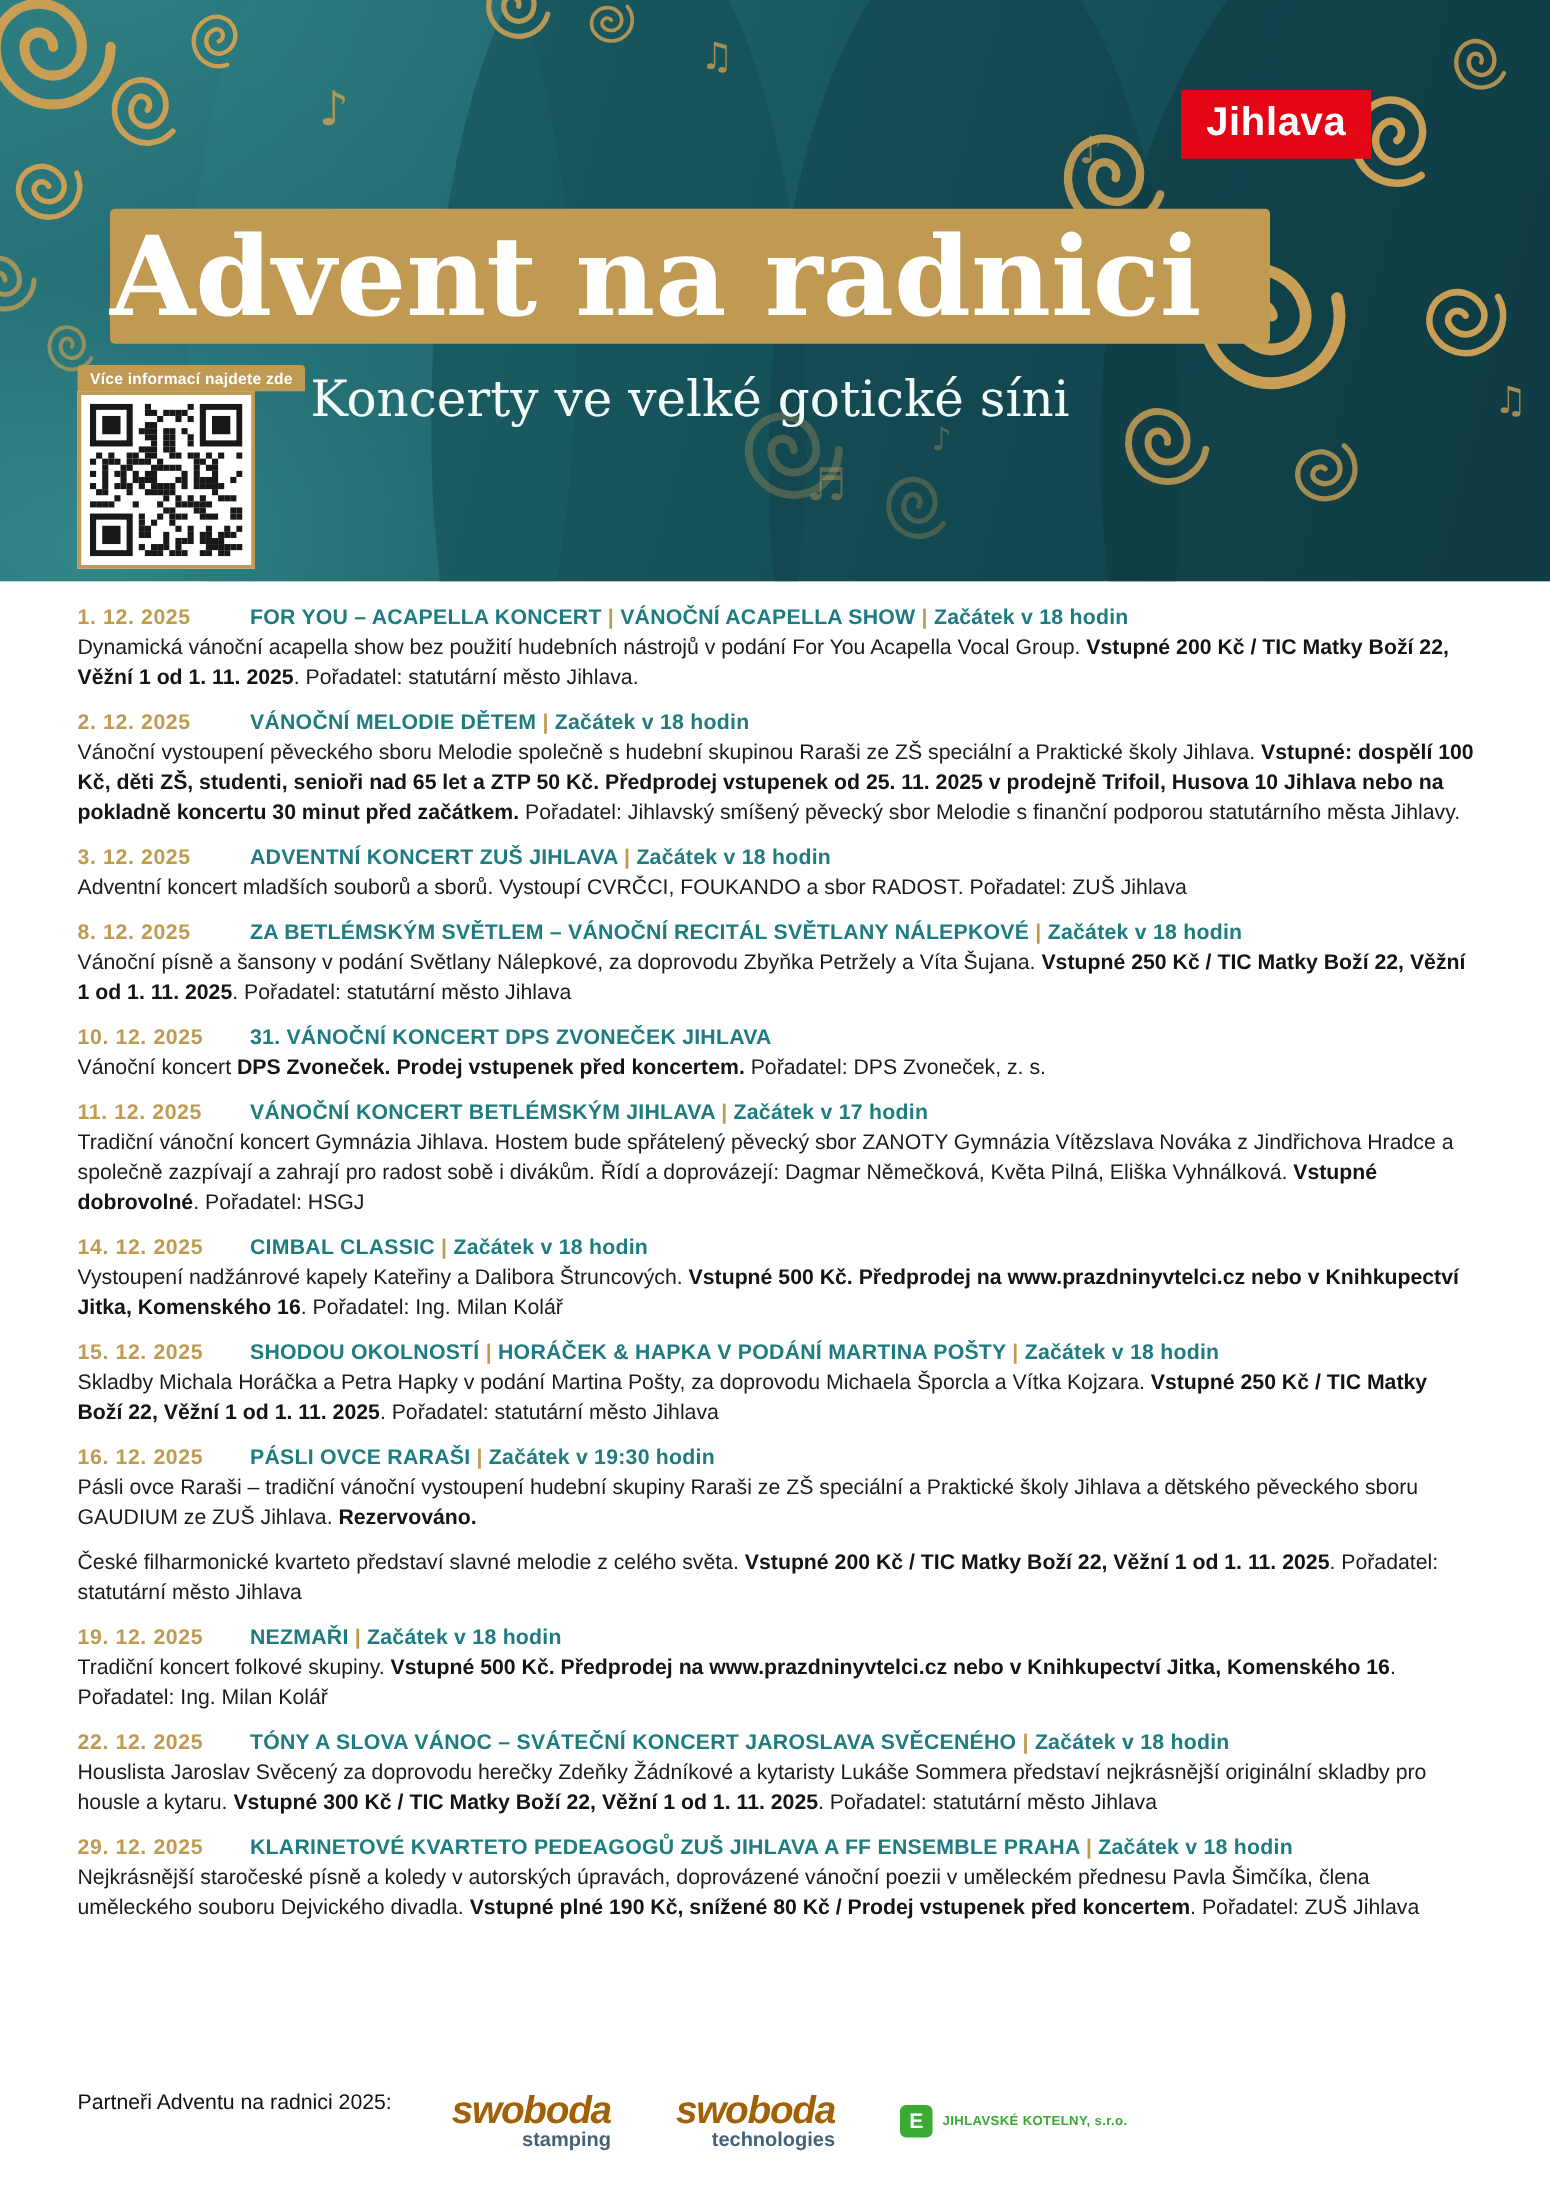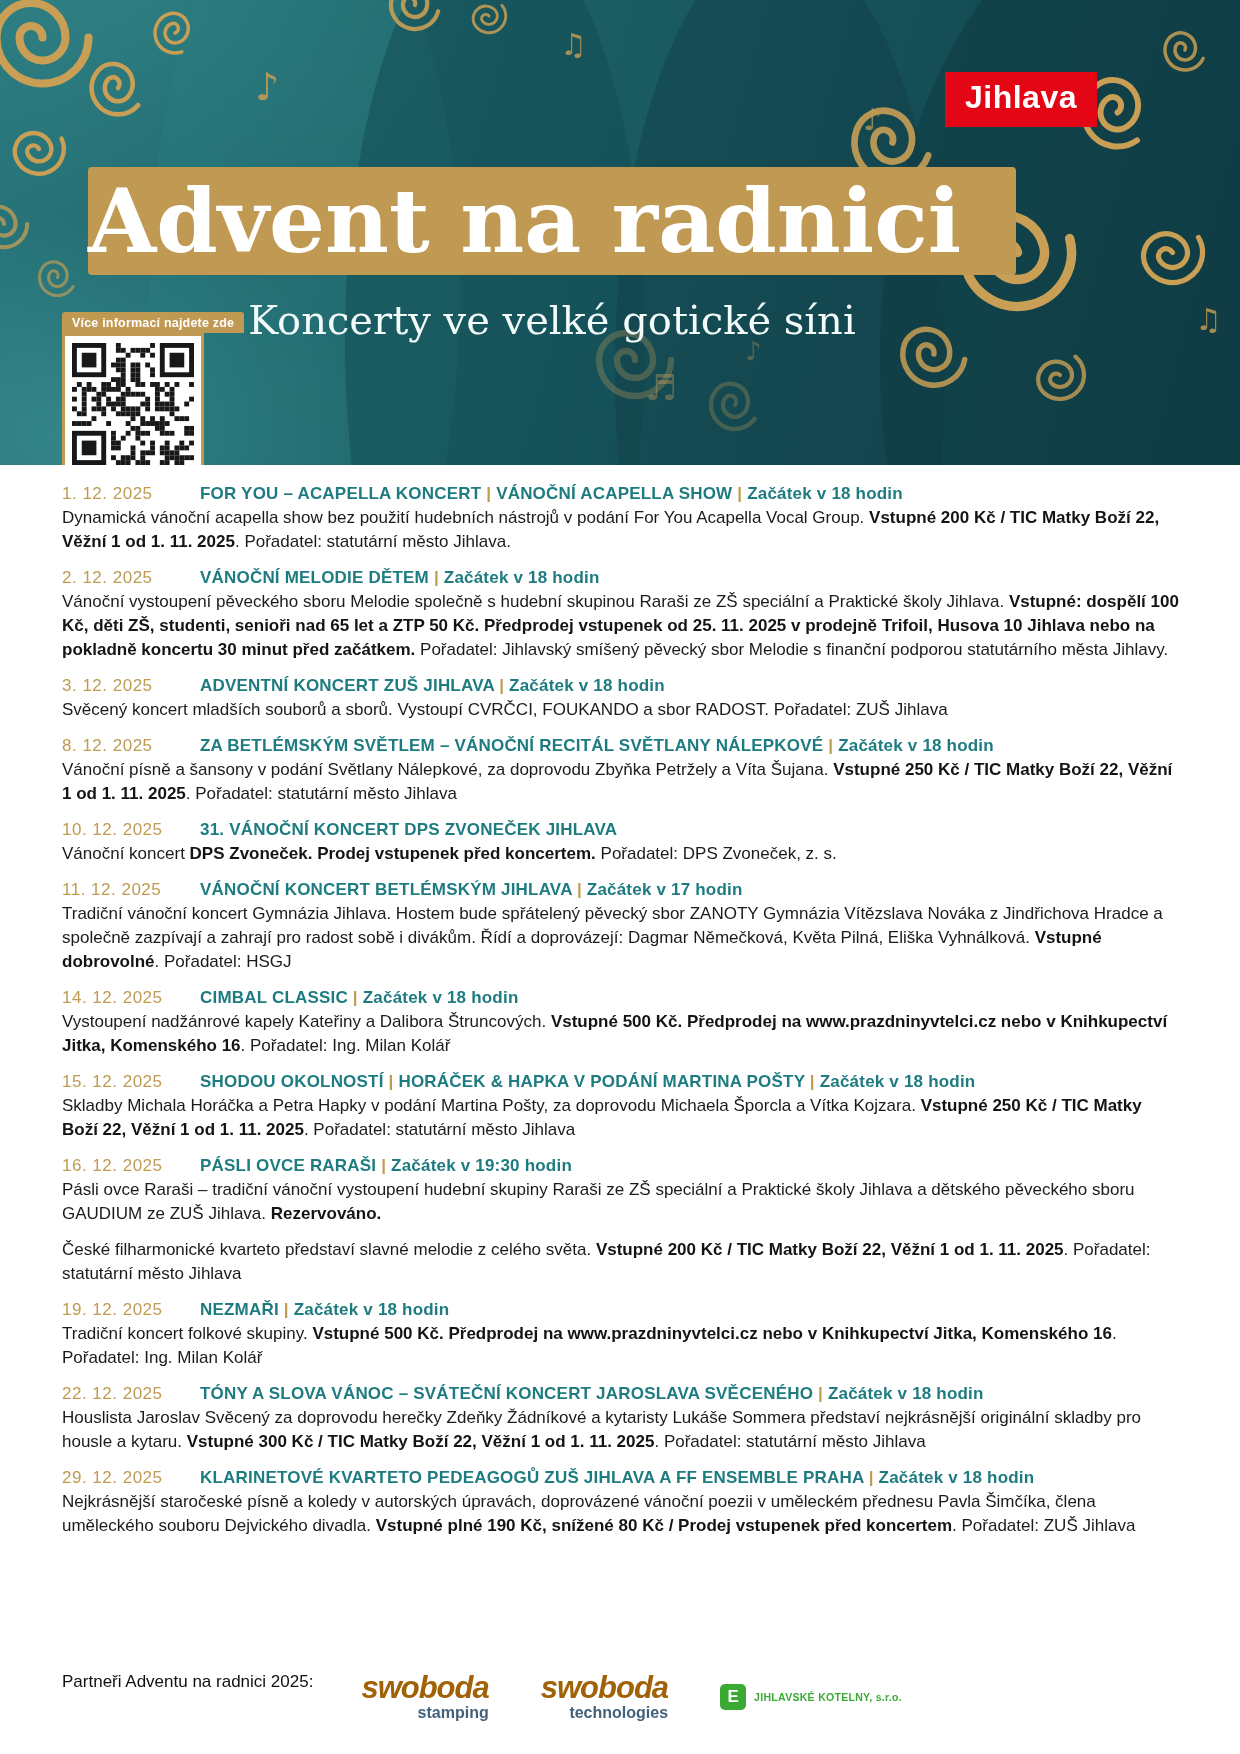--- a/index.html
+++ b/index.html
@@ -42,38 +42,38 @@
   .banner h1 {
     font-family:"DejaVu Serif", serif;
     font-size:88px; font-weight:bold; color:#ffffff; line-height:1; white-space:nowrap;
   }
   .subtitle {
     position:absolute; left:88px; top:297px; width:928px; text-align:center;
     font-family:"DejaVu Serif", serif;
     font-size:40px; color:#f3fbfa; font-weight:normal;
   }
 
-  .qr-block { position:absolute; left:62px; top:312px; }
+  .qr-block { position:absolute; left:62px; top:292px; }
   .qr-tab {
     display:inline-block; background:#c09a52; color:#fff;
     font-size:12.5px; font-weight:bold; padding:4px 10px 3px; border-radius:3px 3px 0 0;
     letter-spacing:.2px;
   }
   .qr-box {
     width:142px; height:142px; background:#fff;
     border:3px solid #c09a52; padding:7px;
   }
   .qr-box svg { width:100%; height:100%; display:block; }
 
   
   .events { padding:17px 58px 0 62px; }
   .event { margin-bottom:12px; }
   .event-head { display:flex; line-height:24px; }
   .event-date {
-    flex:0 0 138px; color:#bf9b52; font-weight:normal;
+    flex:0 0 138px; color:#bf9b52; font-weight:bold;
     font-size:17px; letter-spacing:.5px;
   }
   .event-heading { font-weight:bold; font-size:17px; color:#1e7c80; letter-spacing:.2px; }
   .event-heading .sep { color:#bf9b52; }
   .event-desc { font-size:17px; line-height:24px; color:#1b1b1b; margin:0; }
   .event-desc b { font-weight:bold; color:#141414; }
 
   
   .footer {
     position:absolute; left:62px; top:1672px; right:60px;
@@ -384,21 +384,21 @@
       <span class="event-heading"><span class="ttl">VÁNOČNÍ MELODIE DĚTEM</span><span class="sep"> | </span><span class="ttl">Začátek v 18 hodin</span></span>
     </div>
     <p class="event-desc"><span>Vánoční vystoupení pěveckého sboru Melodie společně s hudební skupinou Raraši ze ZŠ speciální a Praktické školy Jihlava. </span><b>Vstupné: dospělí 100 Kč, děti ZŠ, studenti, senioři nad 65 let a ZTP 50 Kč. Předprodej vstupenek od 25. 11. 2025 v prodejně Trifoil, Husova 10 Jihlava nebo na pokladně koncertu 30 minut před začátkem.</b><span> Pořadatel: Jihlavský smíšený pěvecký sbor Melodie s finanční podporou statutárního města Jihlavy.</span></p>
   </section>
 
   <section class="event">
     <div class="event-head">
       <span class="event-date">3. 12. 2025</span>
       <span class="event-heading"><span class="ttl">ADVENTNÍ KONCERT ZUŠ JIHLAVA</span><span class="sep"> | </span><span class="ttl">Začátek v 18 hodin</span></span>
     </div>
-    <p class="event-desc"><span>Svěcený koncert mladších souborů a sborů. Vystoupí CVRČCI, FOUKANDO a sbor RADOST. Pořadatel: ZUŠ Jihlava</span></p>
+    <p class="event-desc"><span>Adventní koncert mladších souborů a sborů. Vystoupí CVRČCI, FOUKANDO a sbor RADOST. Pořadatel: ZUŠ Jihlava</span></p>
   </section>
 
   <section class="event">
     <div class="event-head">
       <span class="event-date">8. 12. 2025</span>
       <span class="event-heading"><span class="ttl">ZA BETLÉMSKÝM SVĚTLEM – VÁNOČNÍ RECITÁL SVĚTLANY NÁLEPKOVÉ</span><span class="sep"> | </span><span class="ttl">Začátek v 18 hodin</span></span>
     </div>
     <p class="event-desc"><span>Vánoční písně a šansony v podání Světlany Nálepkové, za doprovodu Zbyňka Petržely a Víta Šujana. </span><b>Vstupné 250 Kč / TIC Matky Boží 22, Věžní 1 od 1. 11. 2025</b><span>. Pořadatel: statutární město Jihlava</span></p>
   </section>
 

